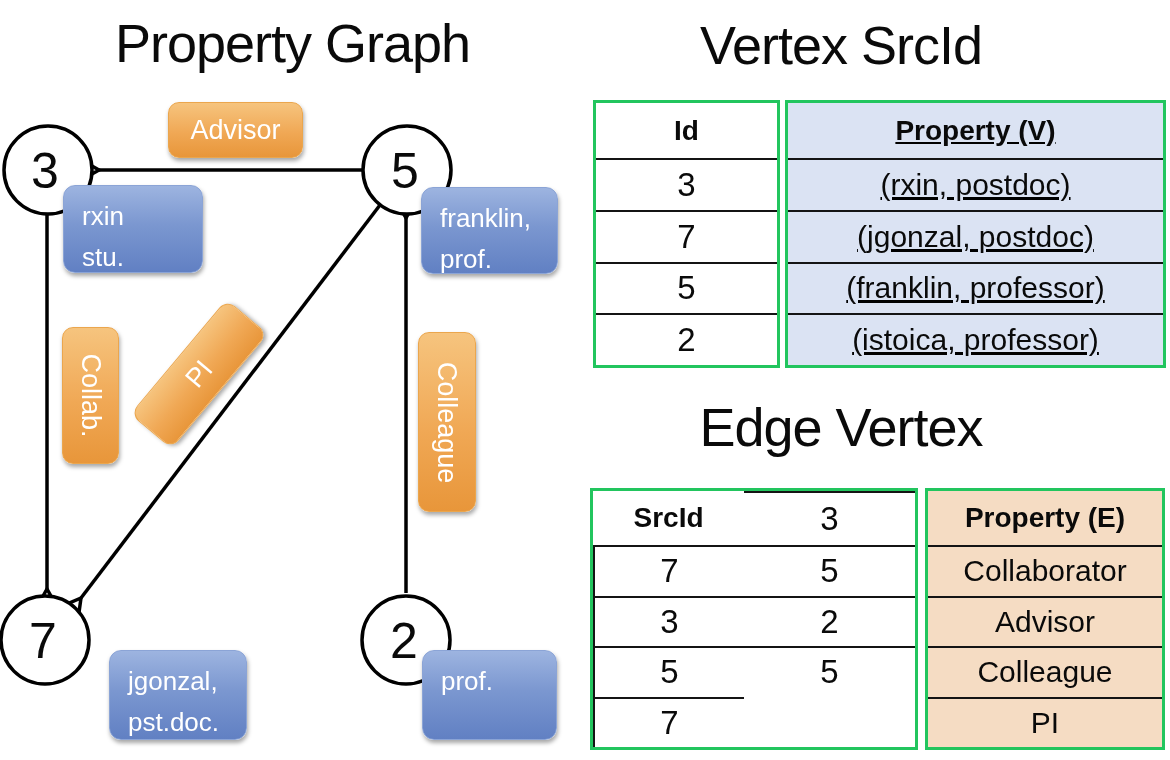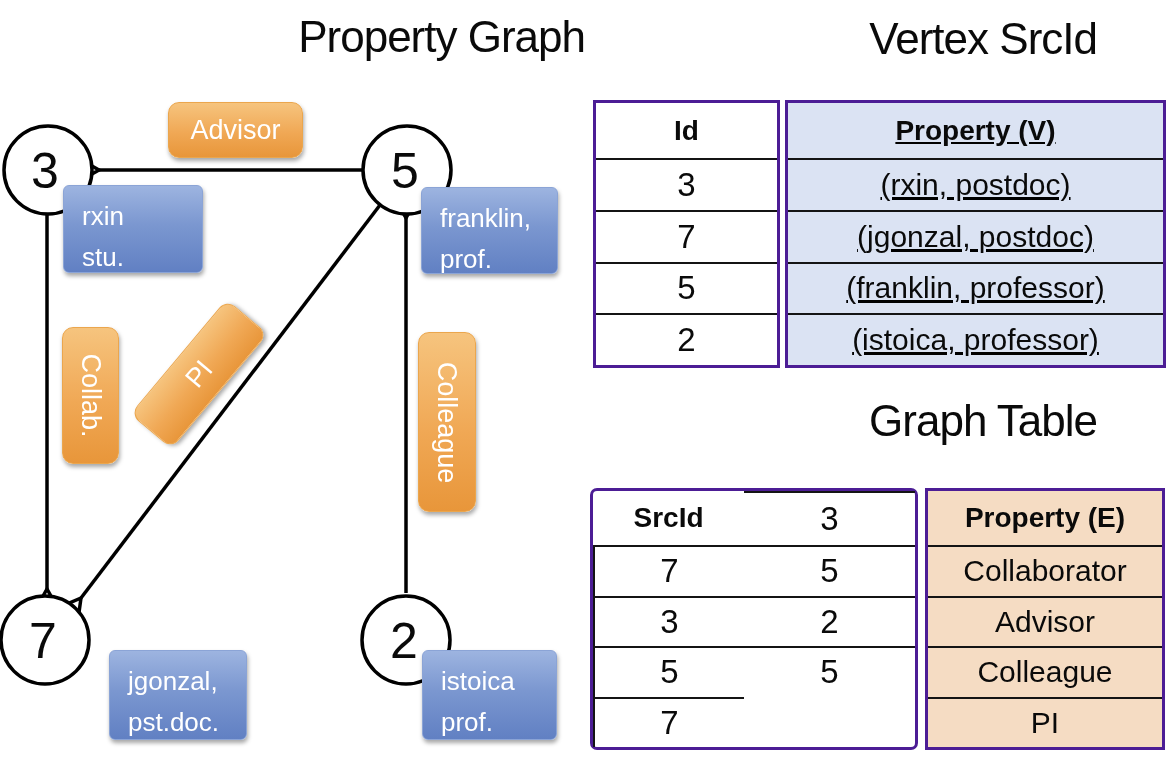--- a/index.html
+++ b/index.html
@@ -1,36 +1,36 @@
 <!DOCTYPE html>
 <html><head>
 <meta charset="utf-8">
 <style>
   html,body{margin:0;padding:0;background:#ffffff;}
   .stage{
     position:relative;width:1170px;height:760px;overflow:hidden;
     background:#ffffff;font-family:"Liberation Sans",sans-serif;color:#000;
   }
   .title{
-    position:absolute;text-align:right;font-size:44px;font-weight:300;
+    position:absolute;text-align:center;font-size:54px;font-weight:300;
     letter-spacing:-1px;color:#0a0a0a;white-space:nowrap;
   }
   .graph-title{left:0;top:12px;width:585px;}
   .vertex-title{left:585px;top:14px;width:512px;}
   .edge-title{left:585px;top:396px;width:512px;}
 
   .graph-svg{position:absolute;left:0;top:0;}
 
   .node-num{
     position:absolute;width:64px;height:64px;display:flex;align-items:center;
     justify-content:center;font-size:50px;font-weight:300;color:#0a0a0a;
   }
 
   .bluebox{
-    position:absolute;border-radius:6px;
+    position:absolute;border-radius:12px;
     background:linear-gradient(180deg,#9db4e0 0%,#7b97d0 45%,#6180c3 100%);
     border:1px solid #8ba4d6;
     box-shadow:1px 3px 4px rgba(0,0,0,0.35);
     color:#fff;font-size:26px;line-height:41px;
     padding:10px 0 12px 18px;box-sizing:border-box;
   }
   .bluebox span{display:block;}
 
   .orangebox{
     position:absolute;border-radius:11px;
@@ -38,47 +38,47 @@
     border:1px solid #eba64d;
     box-shadow:1px 3px 4px rgba(0,0,0,0.35);
     color:#fff;font-size:27px;
     display:flex;align-items:center;justify-content:center;
     box-sizing:border-box;
   }
   .vtext span{white-space:nowrap;transform:rotate(90deg);}
 
   
   .tbl{
-    position:absolute;box-sizing:border-box;border:3px solid #4c1d95;
+    position:absolute;box-sizing:border-box;border:3px solid #22c55e;
     display:grid;background:#fff;
   }
   .cell{
     display:flex;align-items:center;justify-content:center;
     font-size:30px;color:#0a0a0a;box-sizing:border-box;white-space:nowrap;
   }
   .cell.hd{font-weight:bold;font-size:28px;}
   .cell.num{font-size:33px;}
   .bt{border-top:2px solid #141414;}
   .bl{border-left:2px solid #141414;}
   .vfill{background:#dbe3f3;}
   .efill{background:#f5dcc3;}
 
   .vtbl-id{left:593px;top:100px;width:187px;height:268px;grid-template-rows:55px 1fr 1fr 1fr 1fr;}
   .vtbl-prop{left:785px;top:100px;width:381px;height:268px;grid-template-rows:55px 1fr 1fr 1fr 1fr;background:#dbe3f3;text-decoration:underline;}
-  .etbl-ids{left:590px;top:488px;width:328px;height:262px;grid-template-columns:151px 1fr;grid-template-rows:54px 1fr 1fr 1fr 1fr;border-radius:7px;}
+  .etbl-ids{left:590px;top:488px;width:328px;height:262px;grid-template-columns:151px 1fr;grid-template-rows:54px 1fr 1fr 1fr 1fr;}
   .etbl-prop{left:925px;top:488px;width:240px;height:262px;grid-template-rows:54px 1fr 1fr 1fr 1fr;background:#0f766e;}
 </style>
 </head>
 <body>
 
 <div class="stage">
 
   <div class="title graph-title">Property Graph</div>
   <div class="title vertex-title">Vertex SrcId</div>
-  <div class="title edge-title">Graph Table</div>
+  <div class="title edge-title">Edge Vertex</div>
 
   <svg class="graph-svg" width="585" height="760" viewBox="0 0 585 760">
     <defs>
       <marker id="arrow" viewBox="0 0 12 12" refX="2.5" refY="6" markerWidth="7" markerHeight="7" orient="auto">
         <path d="M10.5,1.5 L2.5,6 L10.5,10.5" fill="none" stroke="#000" stroke-width="1.7"></path>
       </marker>
     </defs>
     <line x1="362" y1="170" x2="99" y2="170" stroke="#000" stroke-width="3.5" marker-end="url(#arrow)"></line>
     <line x1="47" y1="214" x2="47" y2="589" stroke="#000" stroke-width="3.5" marker-end="url(#arrow)"></line>
     <line x1="380" y1="205" x2="81" y2="598" stroke="#000" stroke-width="3.5" marker-end="url(#arrow)"></line>
@@ -113,21 +113,20 @@
   </div>
   <div class="bluebox" style="left:421px;top:187px;width:137px;height:87px;">
     <span>franklin,</span>
     <span>prof.</span>
   </div>
   <div class="bluebox" style="left:62px;top:650px;width:138px;height:90px;margin-left:47px;">
     <span>jgonzal,</span>
     <span>pst.doc.</span>
   </div>
   <div class="bluebox" style="left:422px;top:650px;width:135px;height:90px;">
-    <span>istoica</span>
     <span>prof.</span>
   </div>
 
   <div class="tbl vtbl-id">
     <div class="cell hd">Id</div>
     <div class="cell num bt">3</div>
     <div class="cell num bt">7</div>
     <div class="cell num bt">5</div>
     <div class="cell num bt">2</div>
   </div>

